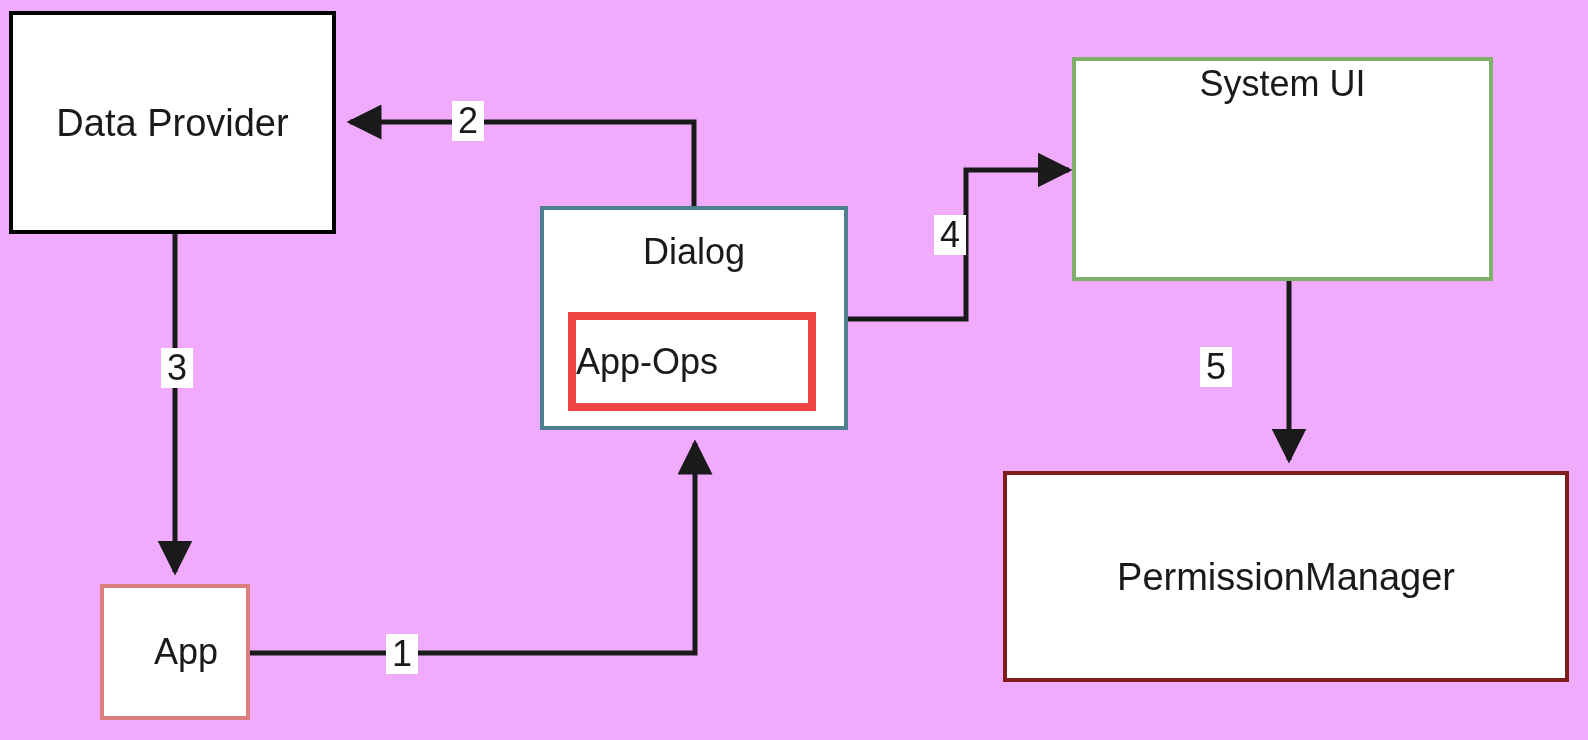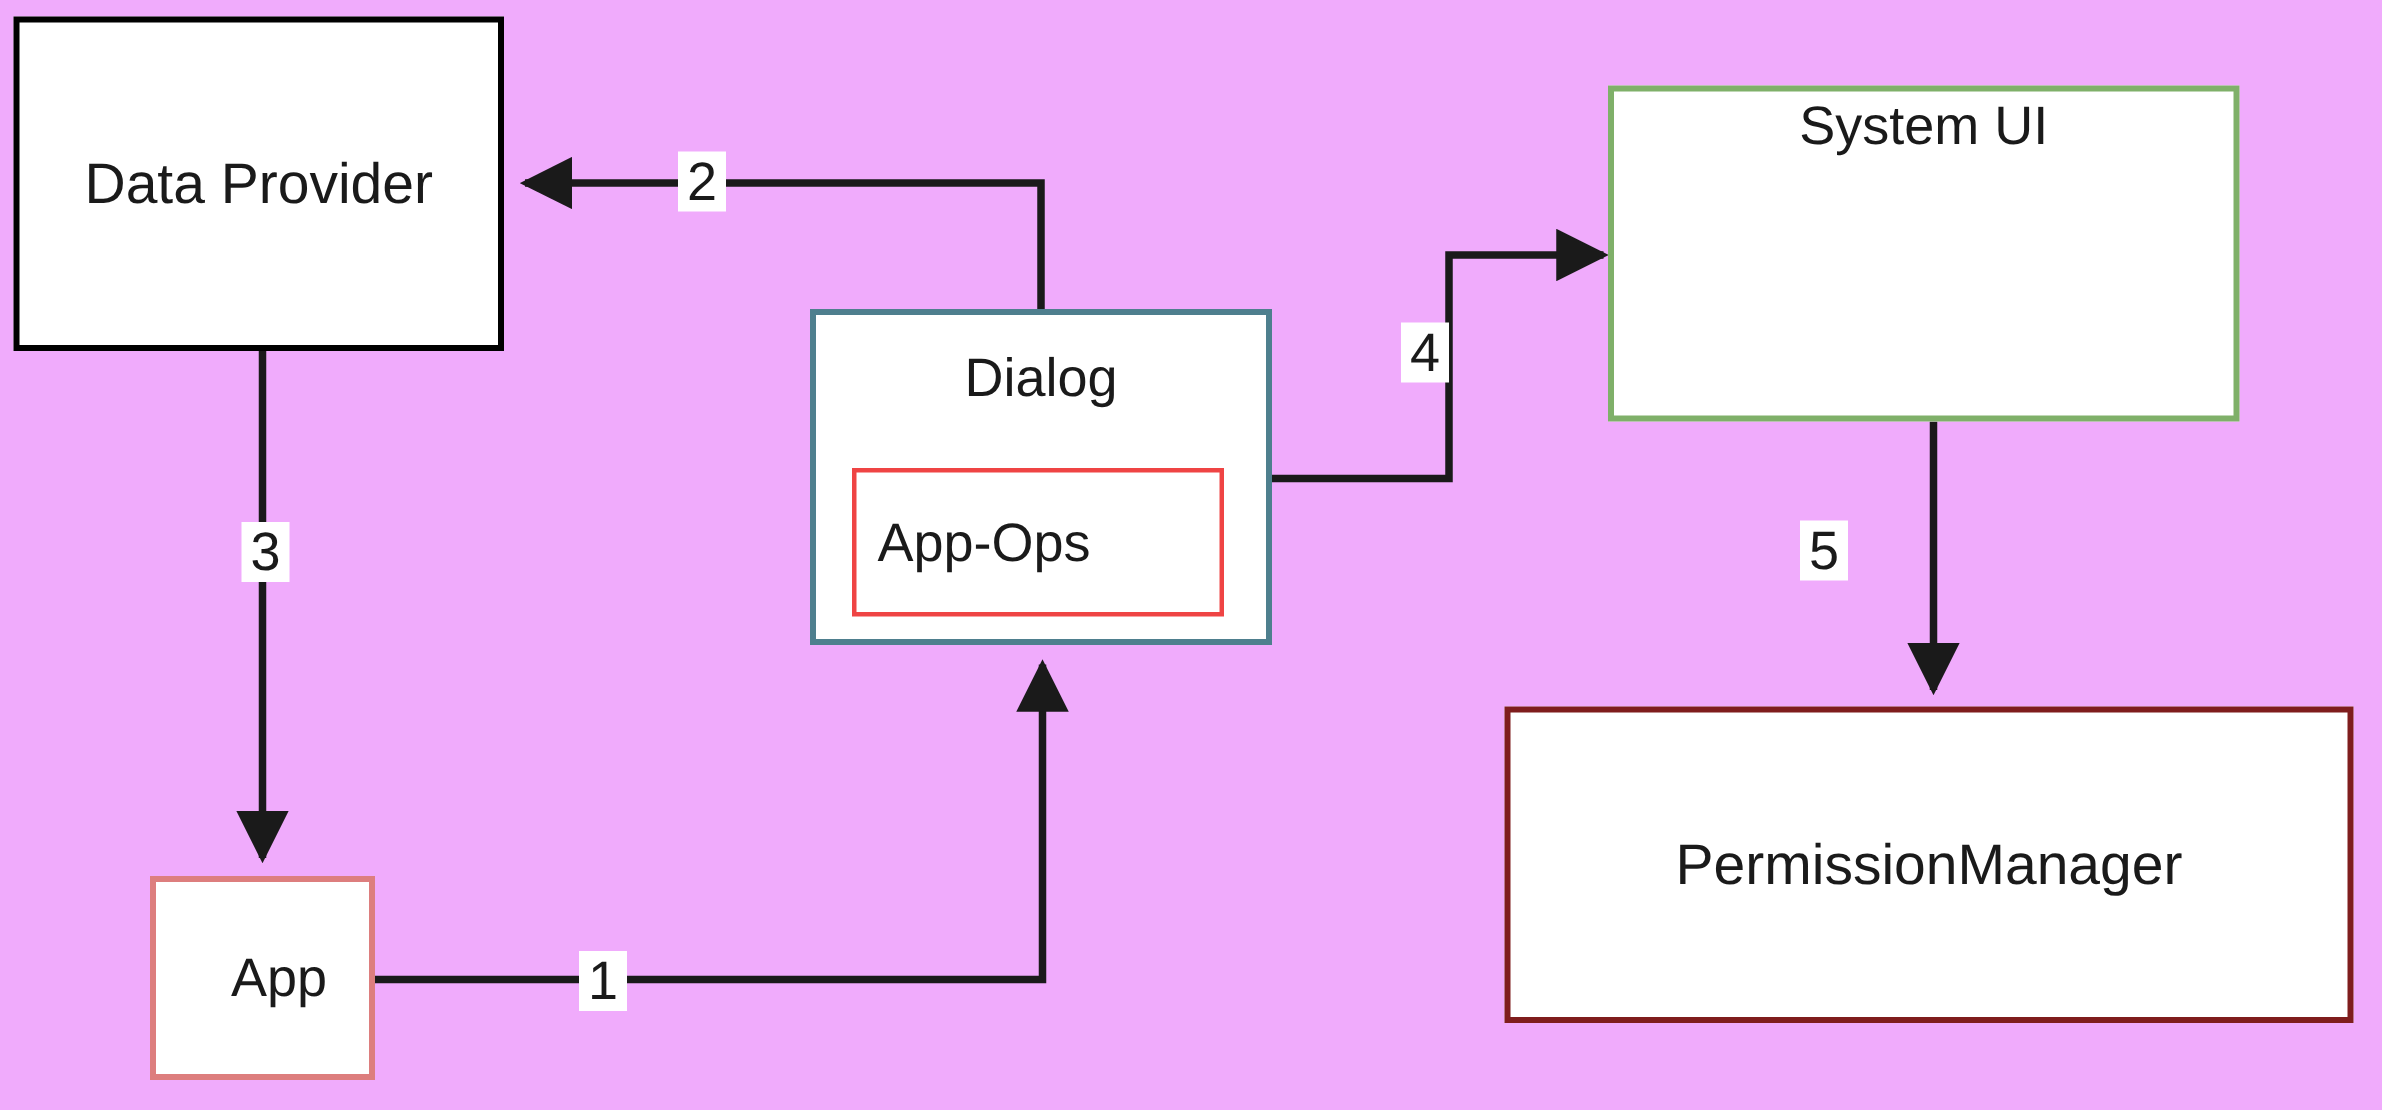--- a/index.html
+++ b/index.html
@@ -55,24 +55,23 @@
     border: 4px solid #4e7f8e;
     align-items: flex-start;
     padding-top: 24px;
   }
   #node-system > .node-label { font-size: 36px; }
 
   
   #node-app-ops {
     left: 568px; top: 312px;
     width: 248px; height: 99px;
-    border: 3px solid #ef4444;
+    border: 8px solid #ef4444;
     align-items: center;
     justify-content: flex-start;
-    padding-left: 14px;
   }
   #node-app-ops .node-label { font-size: 36px; }
 
   
   #node-system-ui {
     left: 1072px; top: 57px;
     width: 421px; height: 224px;
     border: 4px solid #7fb069;
     align-items: flex-start;
     padding-top: 5px;

